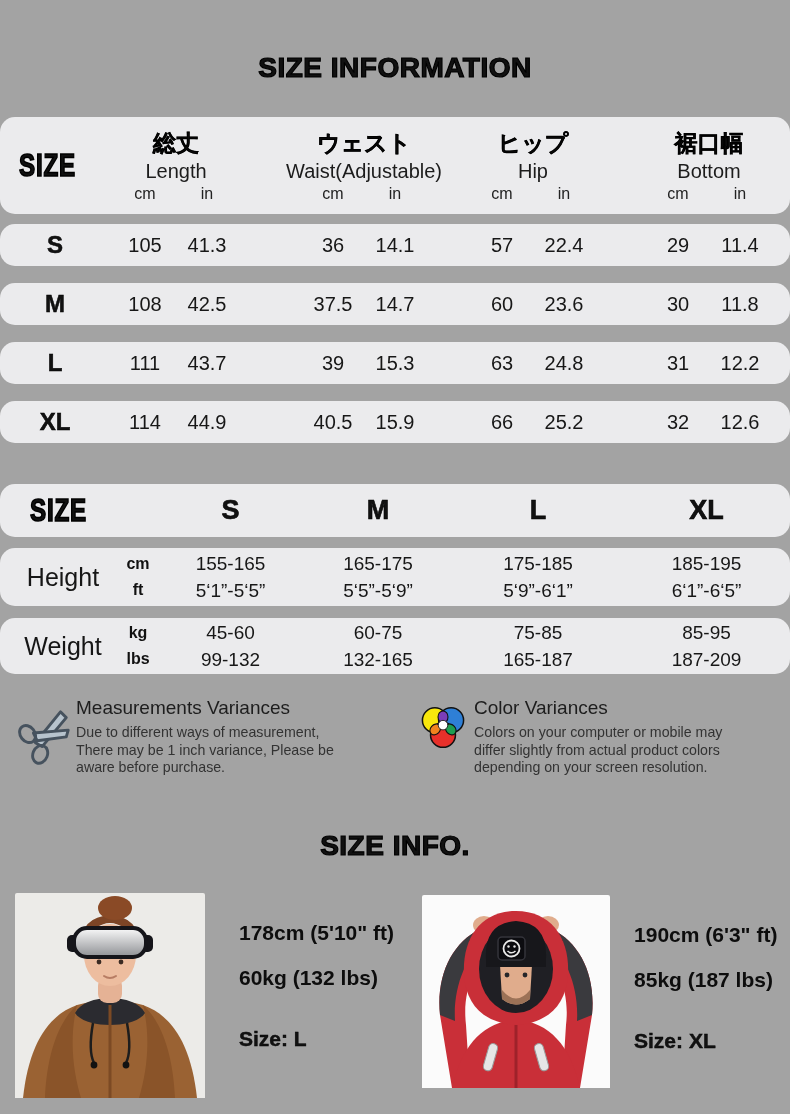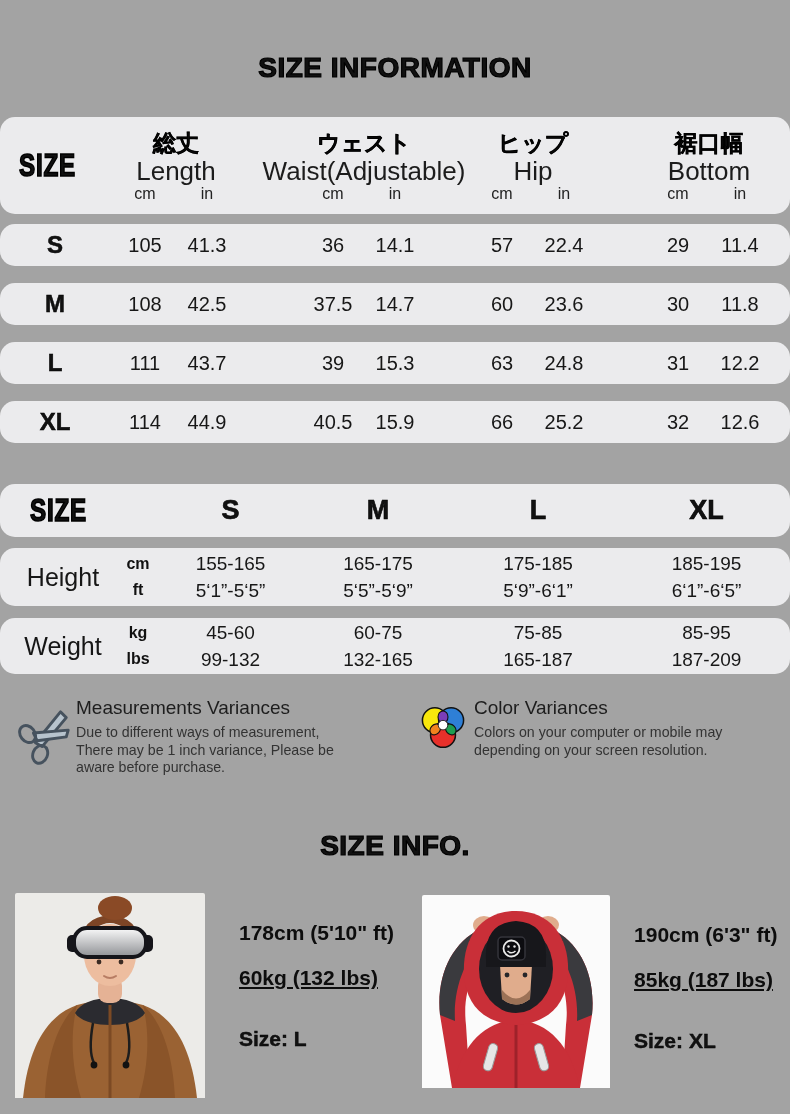--- a/index.html
+++ b/index.html
@@ -22,21 +22,21 @@
     display:grid; align-items:center;
     grid-template-columns:110px 4px 62px 62px 64px 62px 62px 45px 62px 62px 52px 62px 62px 1fr;
   }
   .t1-header { height:97px; margin-top:33px; }
   .t1-row { height:42px; margin-top:17px; }
   .t1-row.first { margin-top:10px; }
   .cSize { grid-column:1; text-align:center; }
   .cg1{grid-column:3/5}.cg2{grid-column:6/8}.cg3{grid-column:9/11}.cg4{grid-column:12/14}
   .group { display:flex; flex-direction:column; align-items:center; justify-content:center; }
   .group .jp { font-size:23px; font-weight:700; line-height:30px; -webkit-text-stroke:.4px #000; }
-  .group .en { font-size:26px; line-height:26px; color:#1c1c1c; white-space:nowrap; }
+  .group .en { font-size:20px; line-height:26px; color:#1c1c1c; white-space:nowrap; }
   .group .units { display:flex; width:100%; font-size:16px; line-height:20px; color:#222; }
   .group .units span { flex:1; text-align:center; }
   .size-letter { font-size:24px; font-weight:700; -webkit-text-stroke:.5px #000; }
   .cv1{grid-column:3}.cv2{grid-column:4}.cv3{grid-column:6}.cv4{grid-column:7}
   .cv5{grid-column:9}.cv6{grid-column:10}.cv7{grid-column:12}.cv8{grid-column:13}
   .val { text-align:center; font-size:20px; color:#171717; }
 
   
   .t2 {
     display:grid; align-items:center;
@@ -61,21 +61,21 @@
   .note-title { font-size:19px; color:#1d1d1d; line-height:24px; margin-bottom:4px; }
   .note-lines { font-size:14.2px; color:#333; line-height:17.6px; }
 
   
   .model-title { margin-top:53px; text-align:center; font-size:28px; }
   .models { display:flex; margin-top:31px; padding-left:15px; }
   .model-block { display:flex; }
   .photo { border-radius:2px; overflow:hidden; flex:none; }
   .model-text { padding-top:28px; }
   .mline { font-size:21px; font-weight:600; color:#0d0d0d; white-space:nowrap; }
-  .mline + .mline { margin-top:21px;text-decoration:underline; }
+  .mline + .mline { margin-top:21px; }
   .msize { margin-top:37px; font-size:21px; font-weight:700; -webkit-text-stroke:.4px #000; }
 </style>
 </head>
 <body>
 
 <div class="page">
 
   <div class="main-title heavy">SIZE INFORMATION</div>
 
   <div class="t1 t1-header bar">
@@ -252,20 +252,21 @@
           <ellipse cx="24" cy="12" rx="4.6" ry="5.6" fill="#7a3db8" stroke="#111" stroke-width="1"></ellipse>
           <ellipse cx="16.8" cy="23.5" rx="4.4" ry="5.4" fill="#f0831e" stroke="#111" stroke-width="1" transform="rotate(42 16.8 23.5)"></ellipse>
           <ellipse cx="31.2" cy="23.5" rx="4.4" ry="5.4" fill="#1e9e50" stroke="#111" stroke-width="1" transform="rotate(-42 31.2 23.5)"></ellipse>
           <circle cx="24" cy="19.5" r="4.4" fill="#ffffff" stroke="#111" stroke-width="0.8"></circle>
         </svg>
       </div>
       <div class="txt">
         <div class="note-title">Color Variances</div>
         <div class="note-lines">
           <div>Colors on your computer or mobile may</div>
+          <div>differ slightly from actual product colors</div>
           <div>depending on your screen resolution.</div>
         </div>
       </div>
     </div>
   </div>
 
   <div class="model-title heavy">SIZE INFO.</div>
 
   <div class="models">
 

